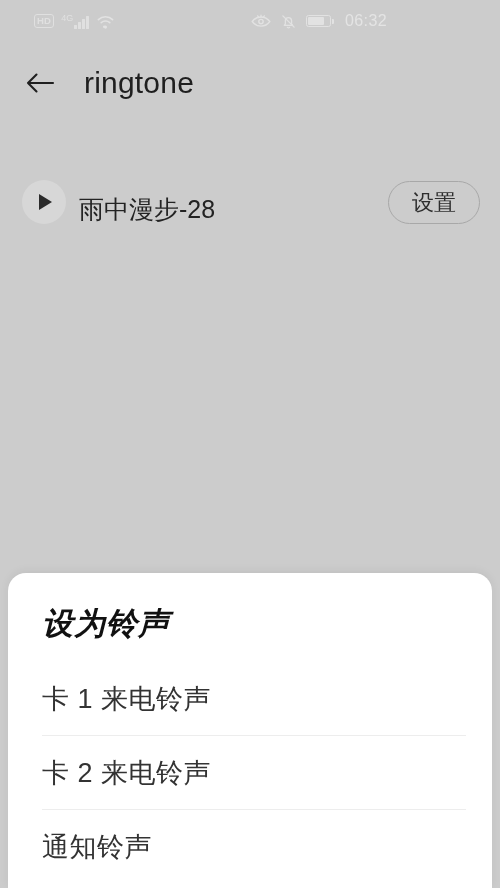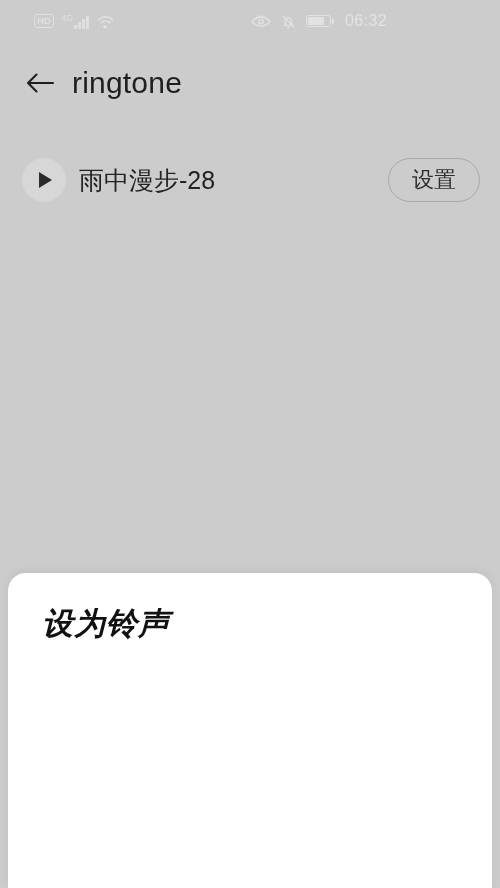--- a/index.html
+++ b/index.html
@@ -125,33 +125,33 @@
     width: 34px;
     height: 34px;
     display: flex;
     align-items: center;
     justify-content: center;
     cursor: pointer;
   }
   .page-title {
     font-size: 30px;
     color: #1f1f1f;
-    margin-left: 16px;
+    margin-left: 28px;
     letter-spacing: 0.2px;
     font-weight: 400;
   }
 
   
   .song-row {
     position: absolute;
     top: 136px; left: 0;
     width: 500px;
     height: 88px;
     display: flex;
-    align-items: center;
+    align-items: flex-end;
     box-sizing: border-box;
     padding: 0 20px 0 22px;
   }
   .play-btn {
     width: 44px;
     height: 44px;
     border-radius: 50%;
     background: rgba(255,255,255,0.22);
     display: flex;
     align-items: center;
@@ -306,13 +306,20 @@
     <span class="play-tri"></span>
   </span>
   <span class="song-meta">
     <span class="song-title">雨中漫步-28</span>
   </span>
   <button class="set-btn">设置</button>
 </div>
 
 <div class="sheet">
   <div class="sheet-title">设为铃声</div>
+  <div class="sheet-list">
+    <div class="sheet-item">卡 1 来电铃声</div>
+    <div class="divider"></div>
+    <div class="sheet-item">卡 2 来电铃声</div>
+    <div class="divider"></div>
+    <div class="sheet-item">通知铃声</div>
+  </div>
 </div>
 
 </body></html>

